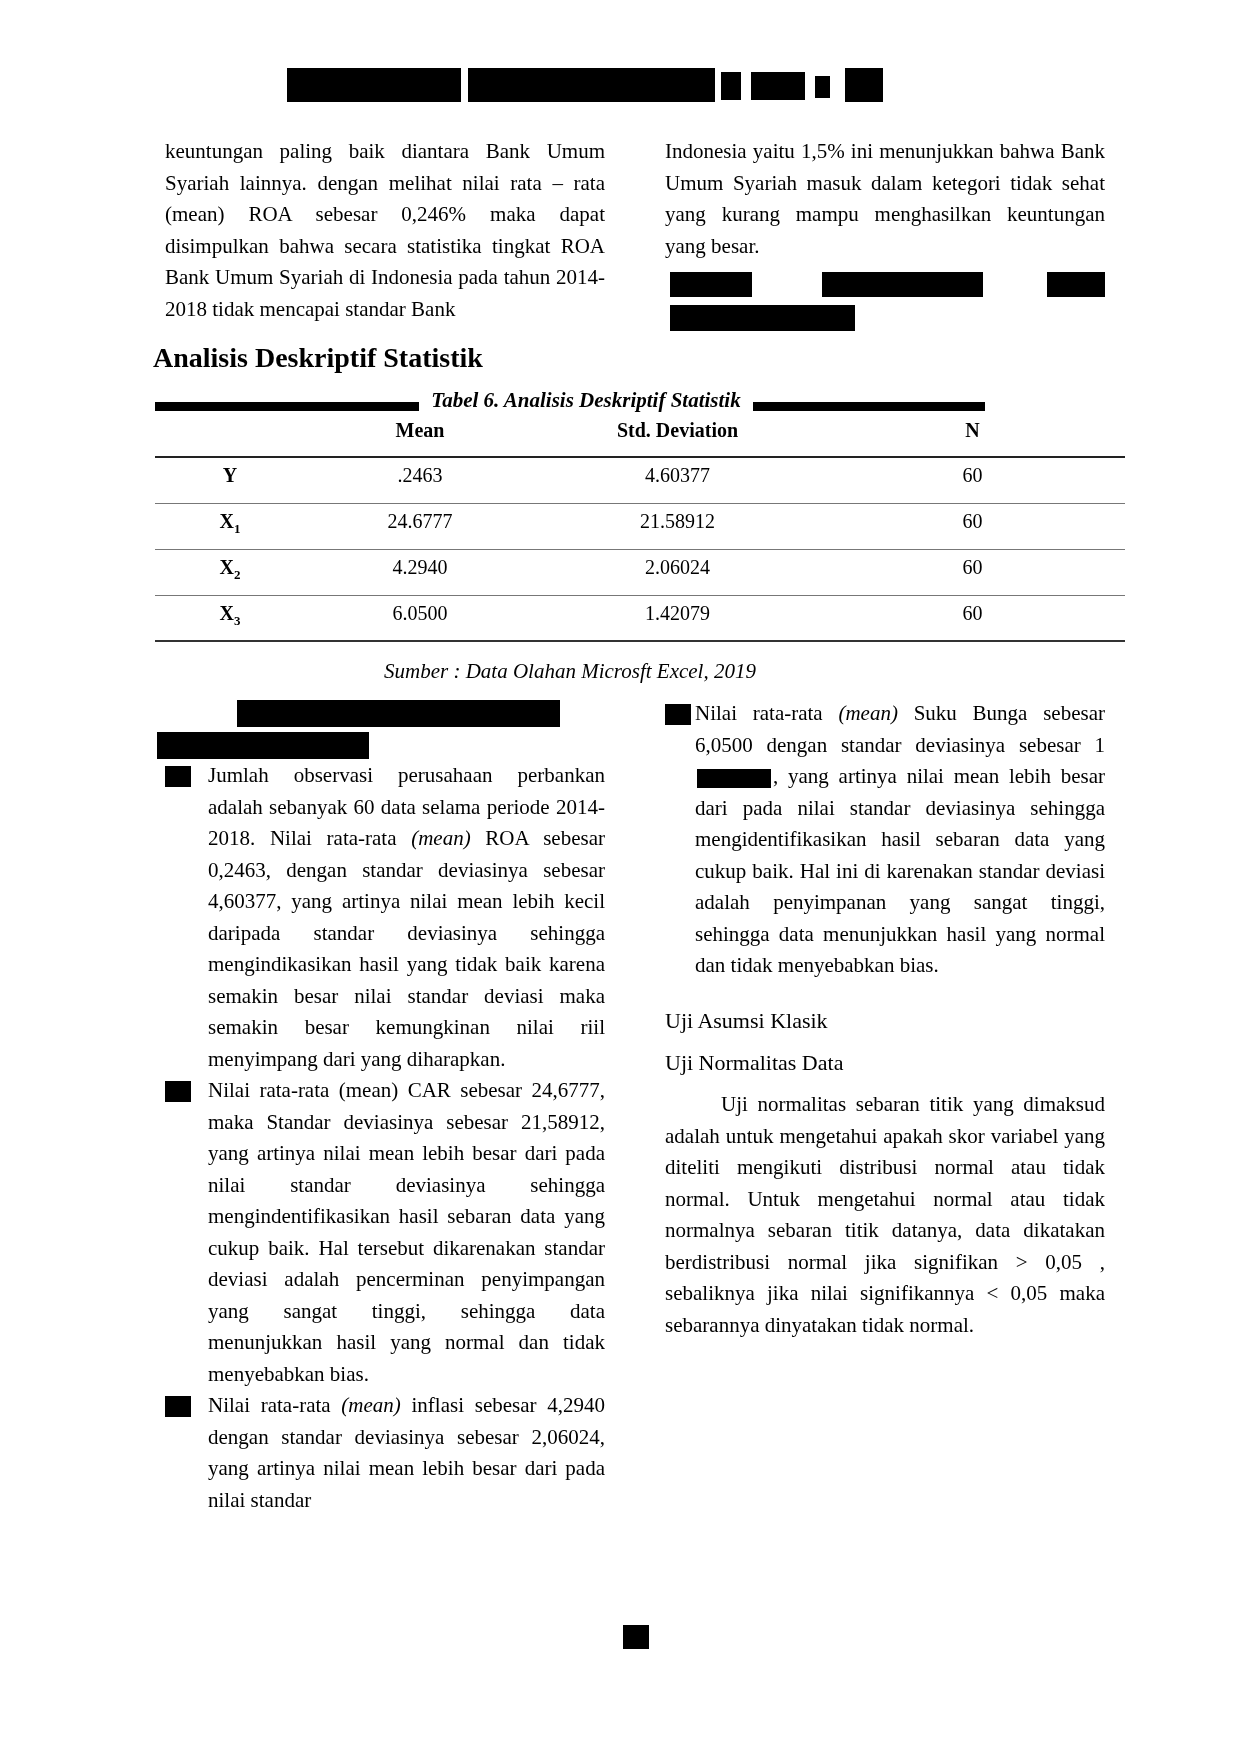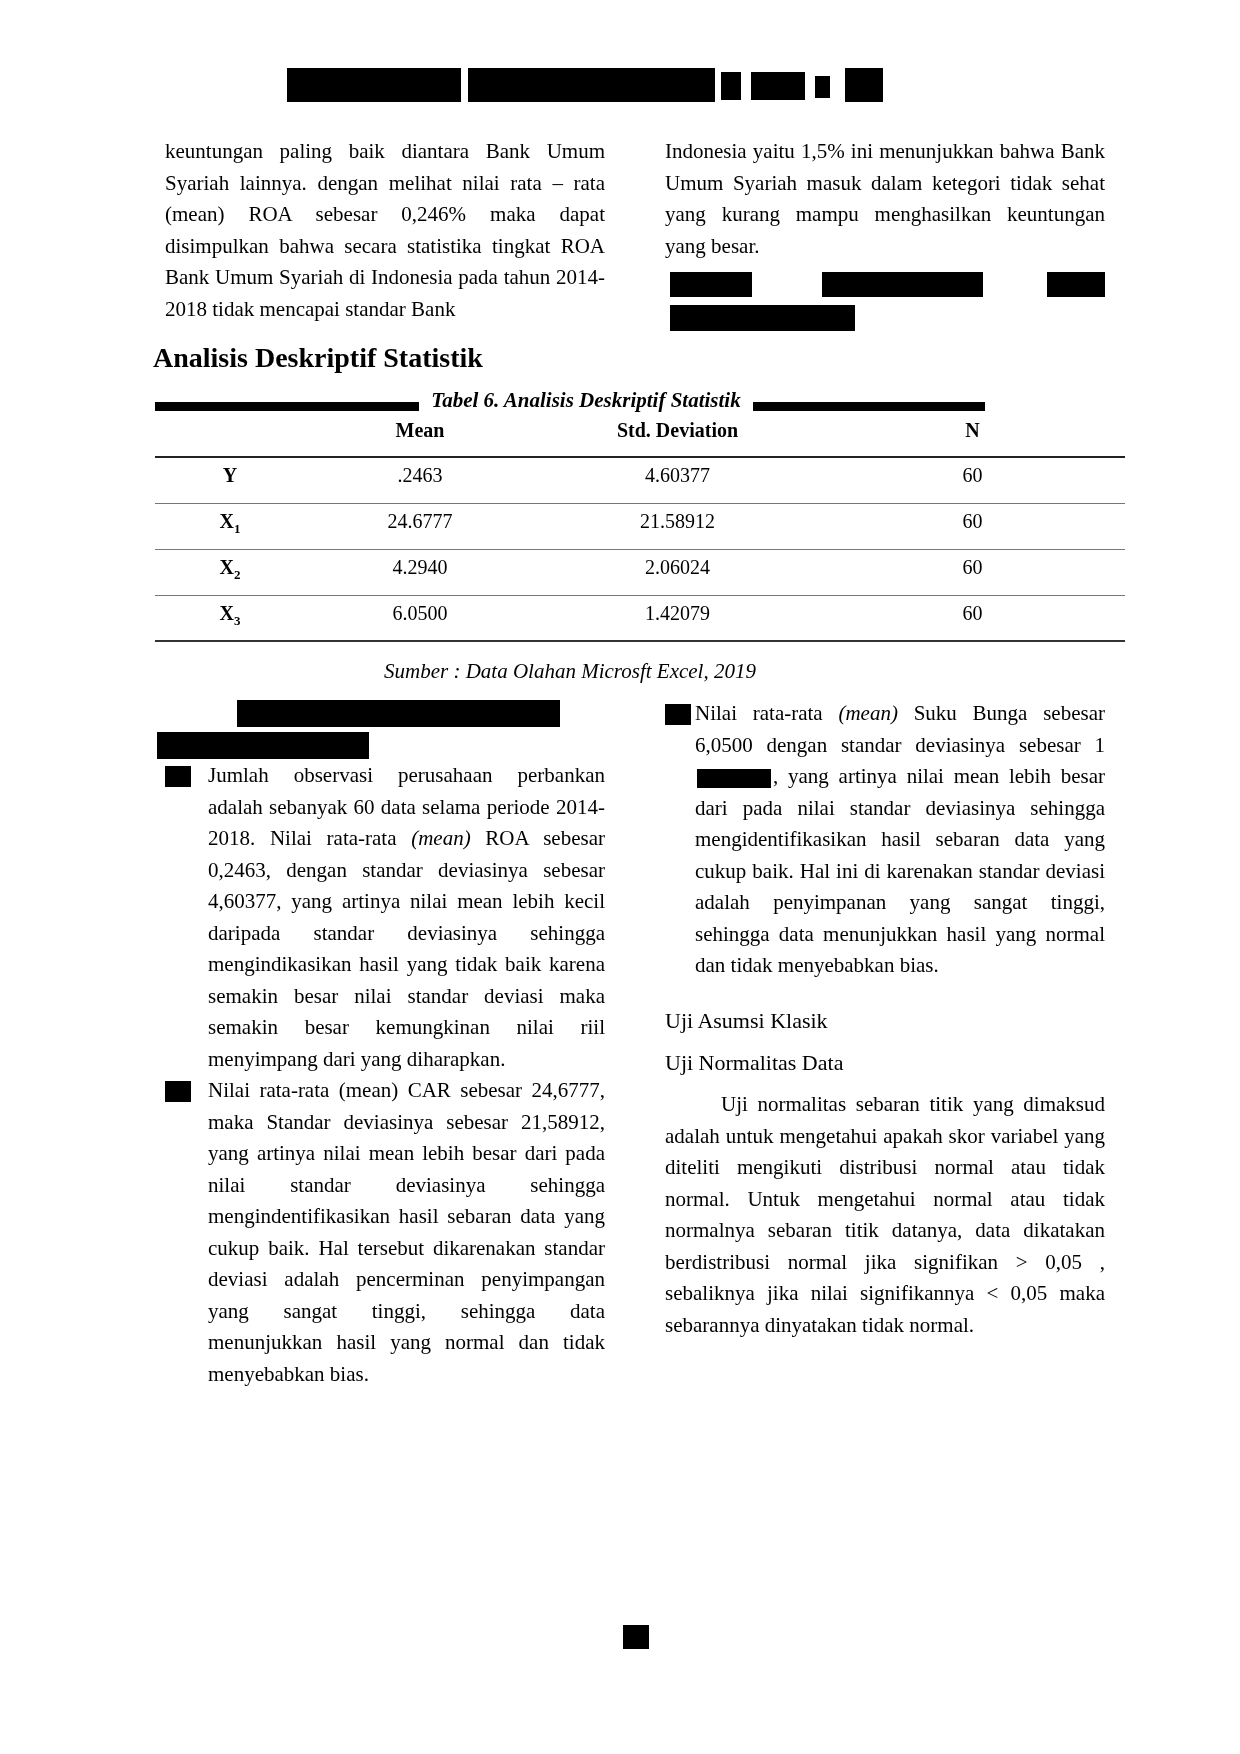--- a/index.html
+++ b/index.html
@@ -153,20 +153,24 @@
         <div class="list-item left-col">
           <span class="marker"></span>
           <p class="just body"><span>Jumlah observasi perusahaan perbankan adalah sebanyak 60 data selama periode 2014-2018. Nilai rata-rata </span><em>(mean)</em><span> ROA sebesar 0,2463, dengan standar deviasinya sebesar 4,60377, yang artinya nilai mean lebih kecil daripada standar deviasinya sehingga mengindikasikan hasil yang tidak baik karena semakin besar nilai standar deviasi maka semakin besar kemungkinan nilai riil menyimpang dari yang diharapkan.</span></p>
         </div>
 
         <div class="list-item left-col">
           <span class="marker"></span>
           <p class="just body">Nilai rata-rata (mean) CAR sebesar 24,6777, maka Standar deviasinya sebesar 21,58912, yang artinya nilai mean lebih besar dari pada nilai standar deviasinya sehingga mengindentifikasikan hasil sebaran data yang cukup baik. Hal tersebut dikarenakan standar deviasi adalah pencerminan penyimpangan yang sangat tinggi, sehingga data menunjukkan hasil yang normal dan tidak menyebabkan bias.</p>
         </div>
 
+        <div class="list-item left-col">
+          <span class="marker"></span>
+          <p class="just body"><span>Nilai rata-rata </span><em>(mean)</em><span> inflasi sebesar 4,2940 dengan standar deviasinya sebesar 2,06024, yang artinya nilai mean lebih besar dari pada nilai standar</span></p>
+        </div>
       </div>
 
       <div>
 
         <div class="list-item right-col">
           <span class="marker"></span>
           <p class="just body"><span>Nilai rata-rata </span><em>(mean)</em><span> Suku Bunga sebesar 6,0500 dengan standar deviasinya sebesar 1</span><span class="redact-inline"></span><span>, yang artinya nilai mean lebih besar dari pada nilai standar deviasinya sehingga mengidentifikasikan hasil sebaran data yang cukup baik. Hal ini di karenakan standar deviasi adalah penyimpanan yang sangat tinggi, sehingga data menunjukkan hasil yang normal dan tidak menyebabkan bias.</span></p>
         </div>
 
         <div class="uji-heading first">Uji Asumsi Klasik</div>

